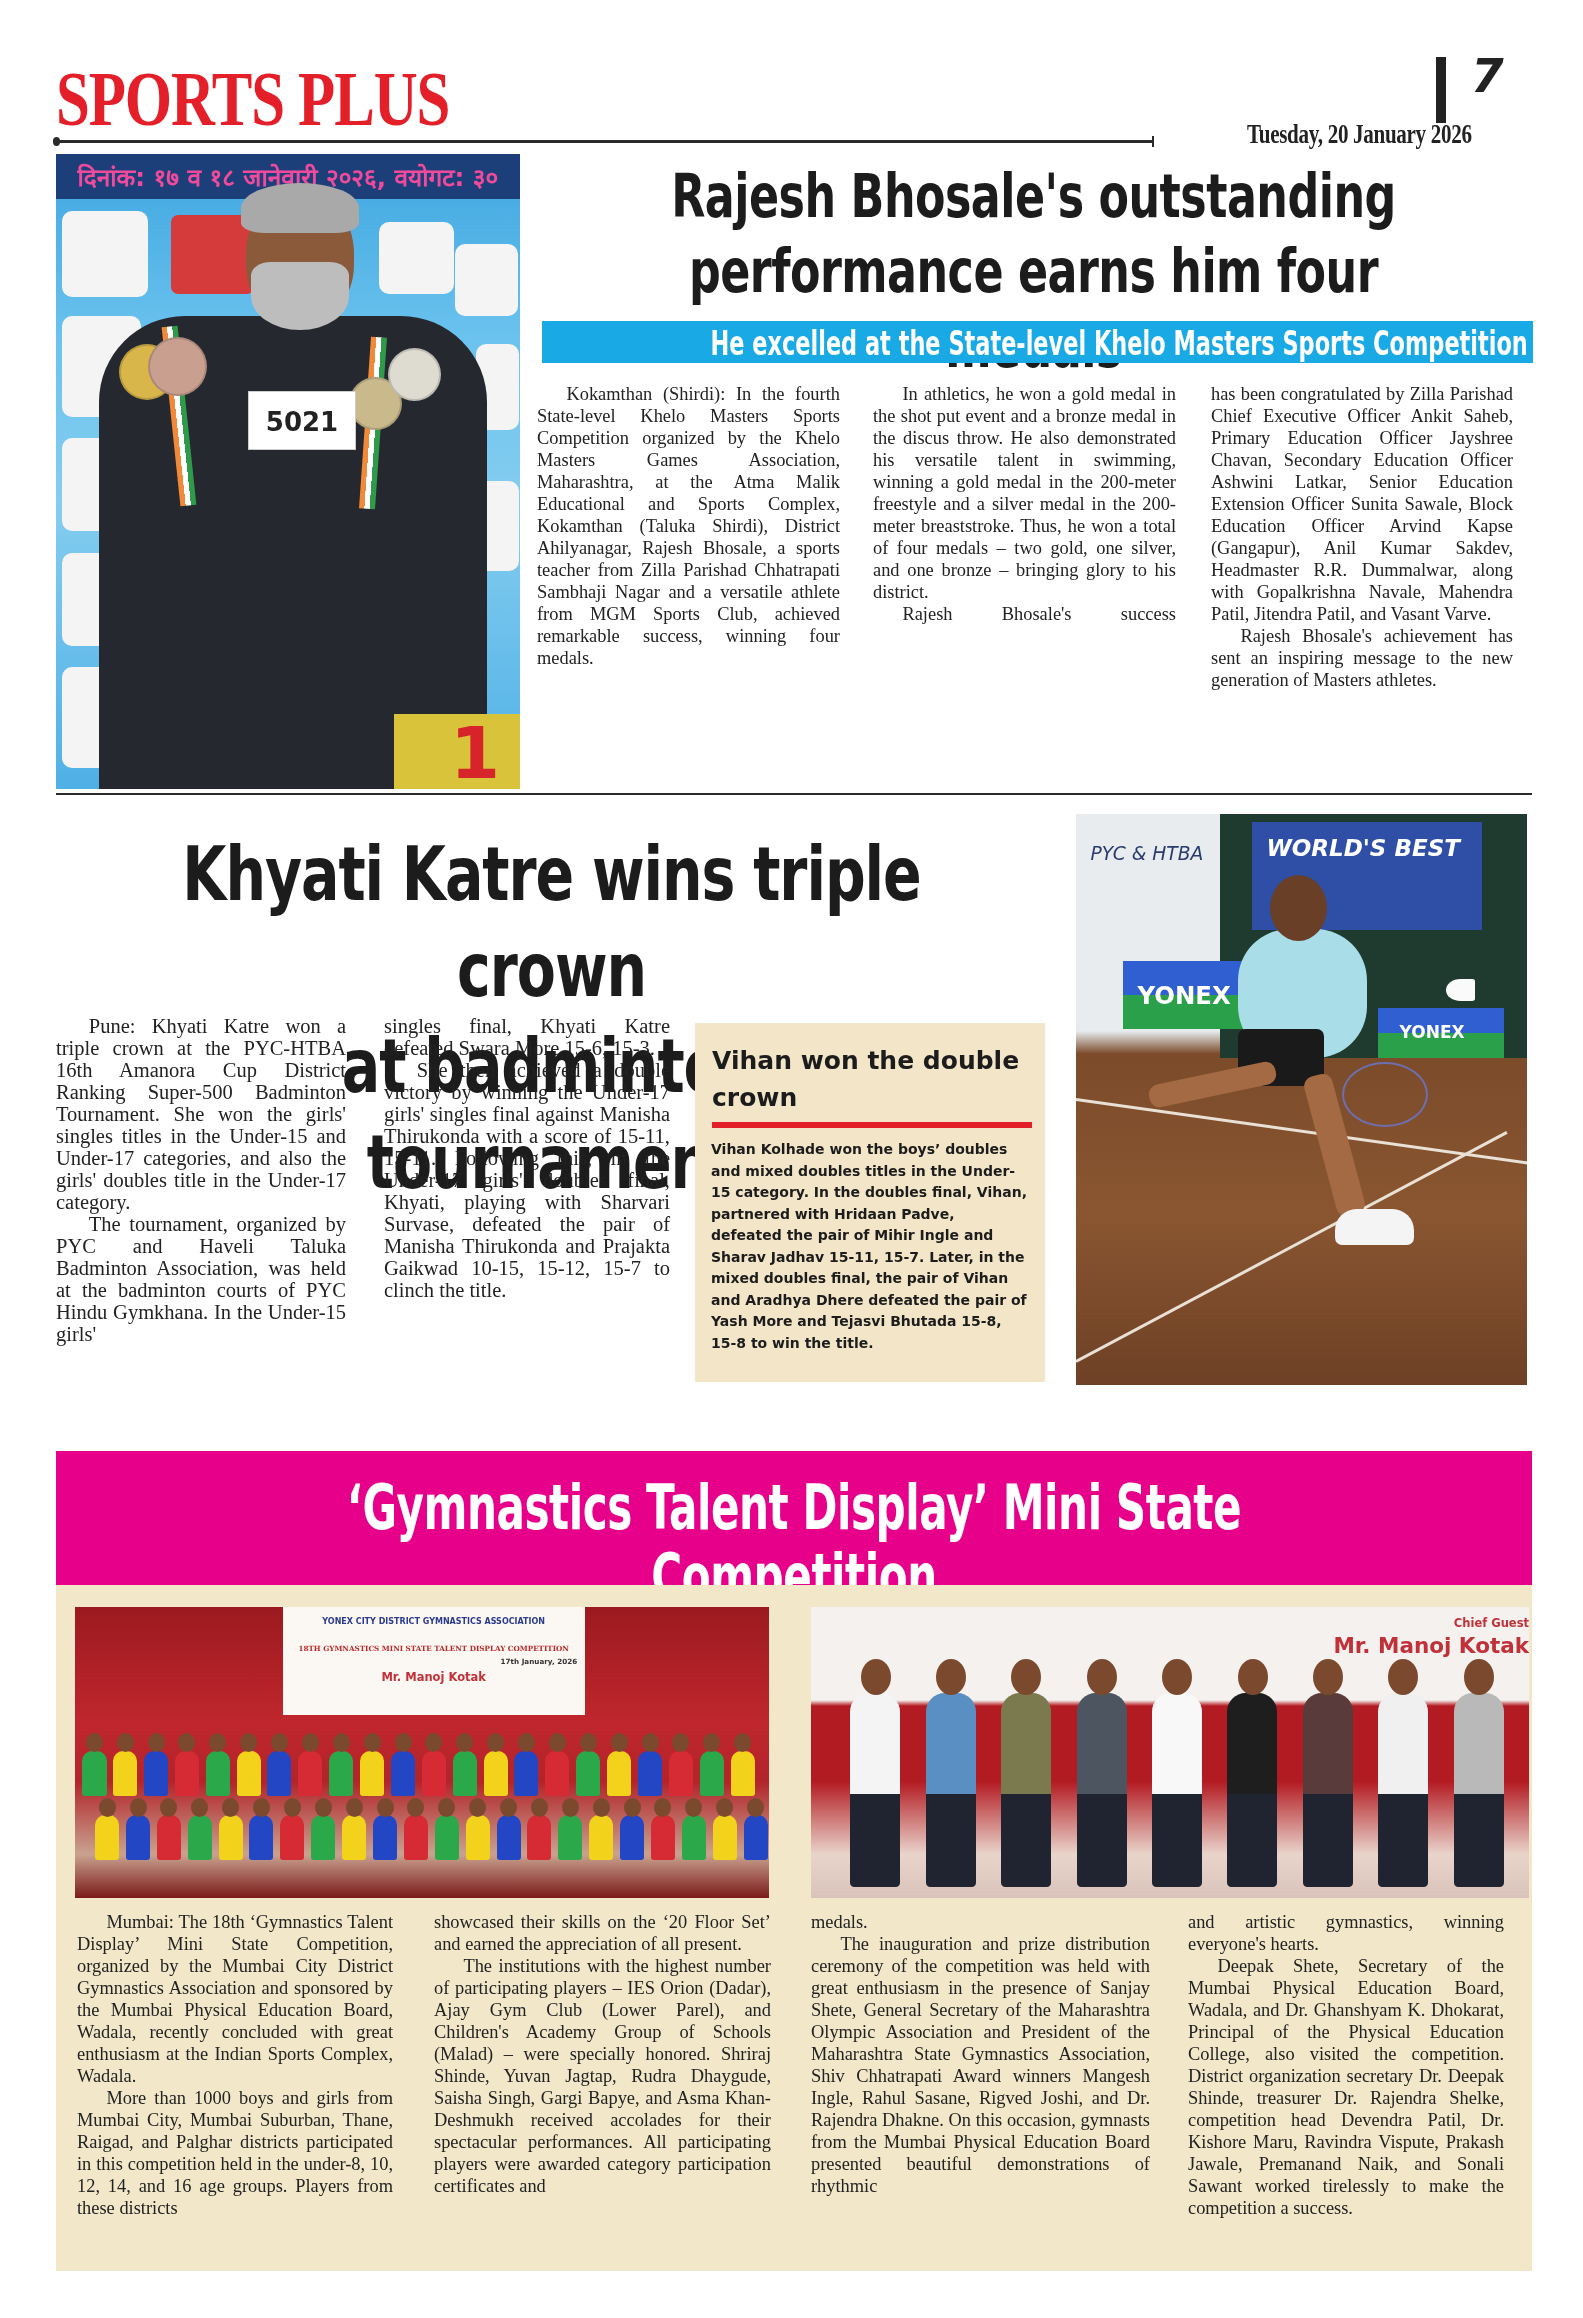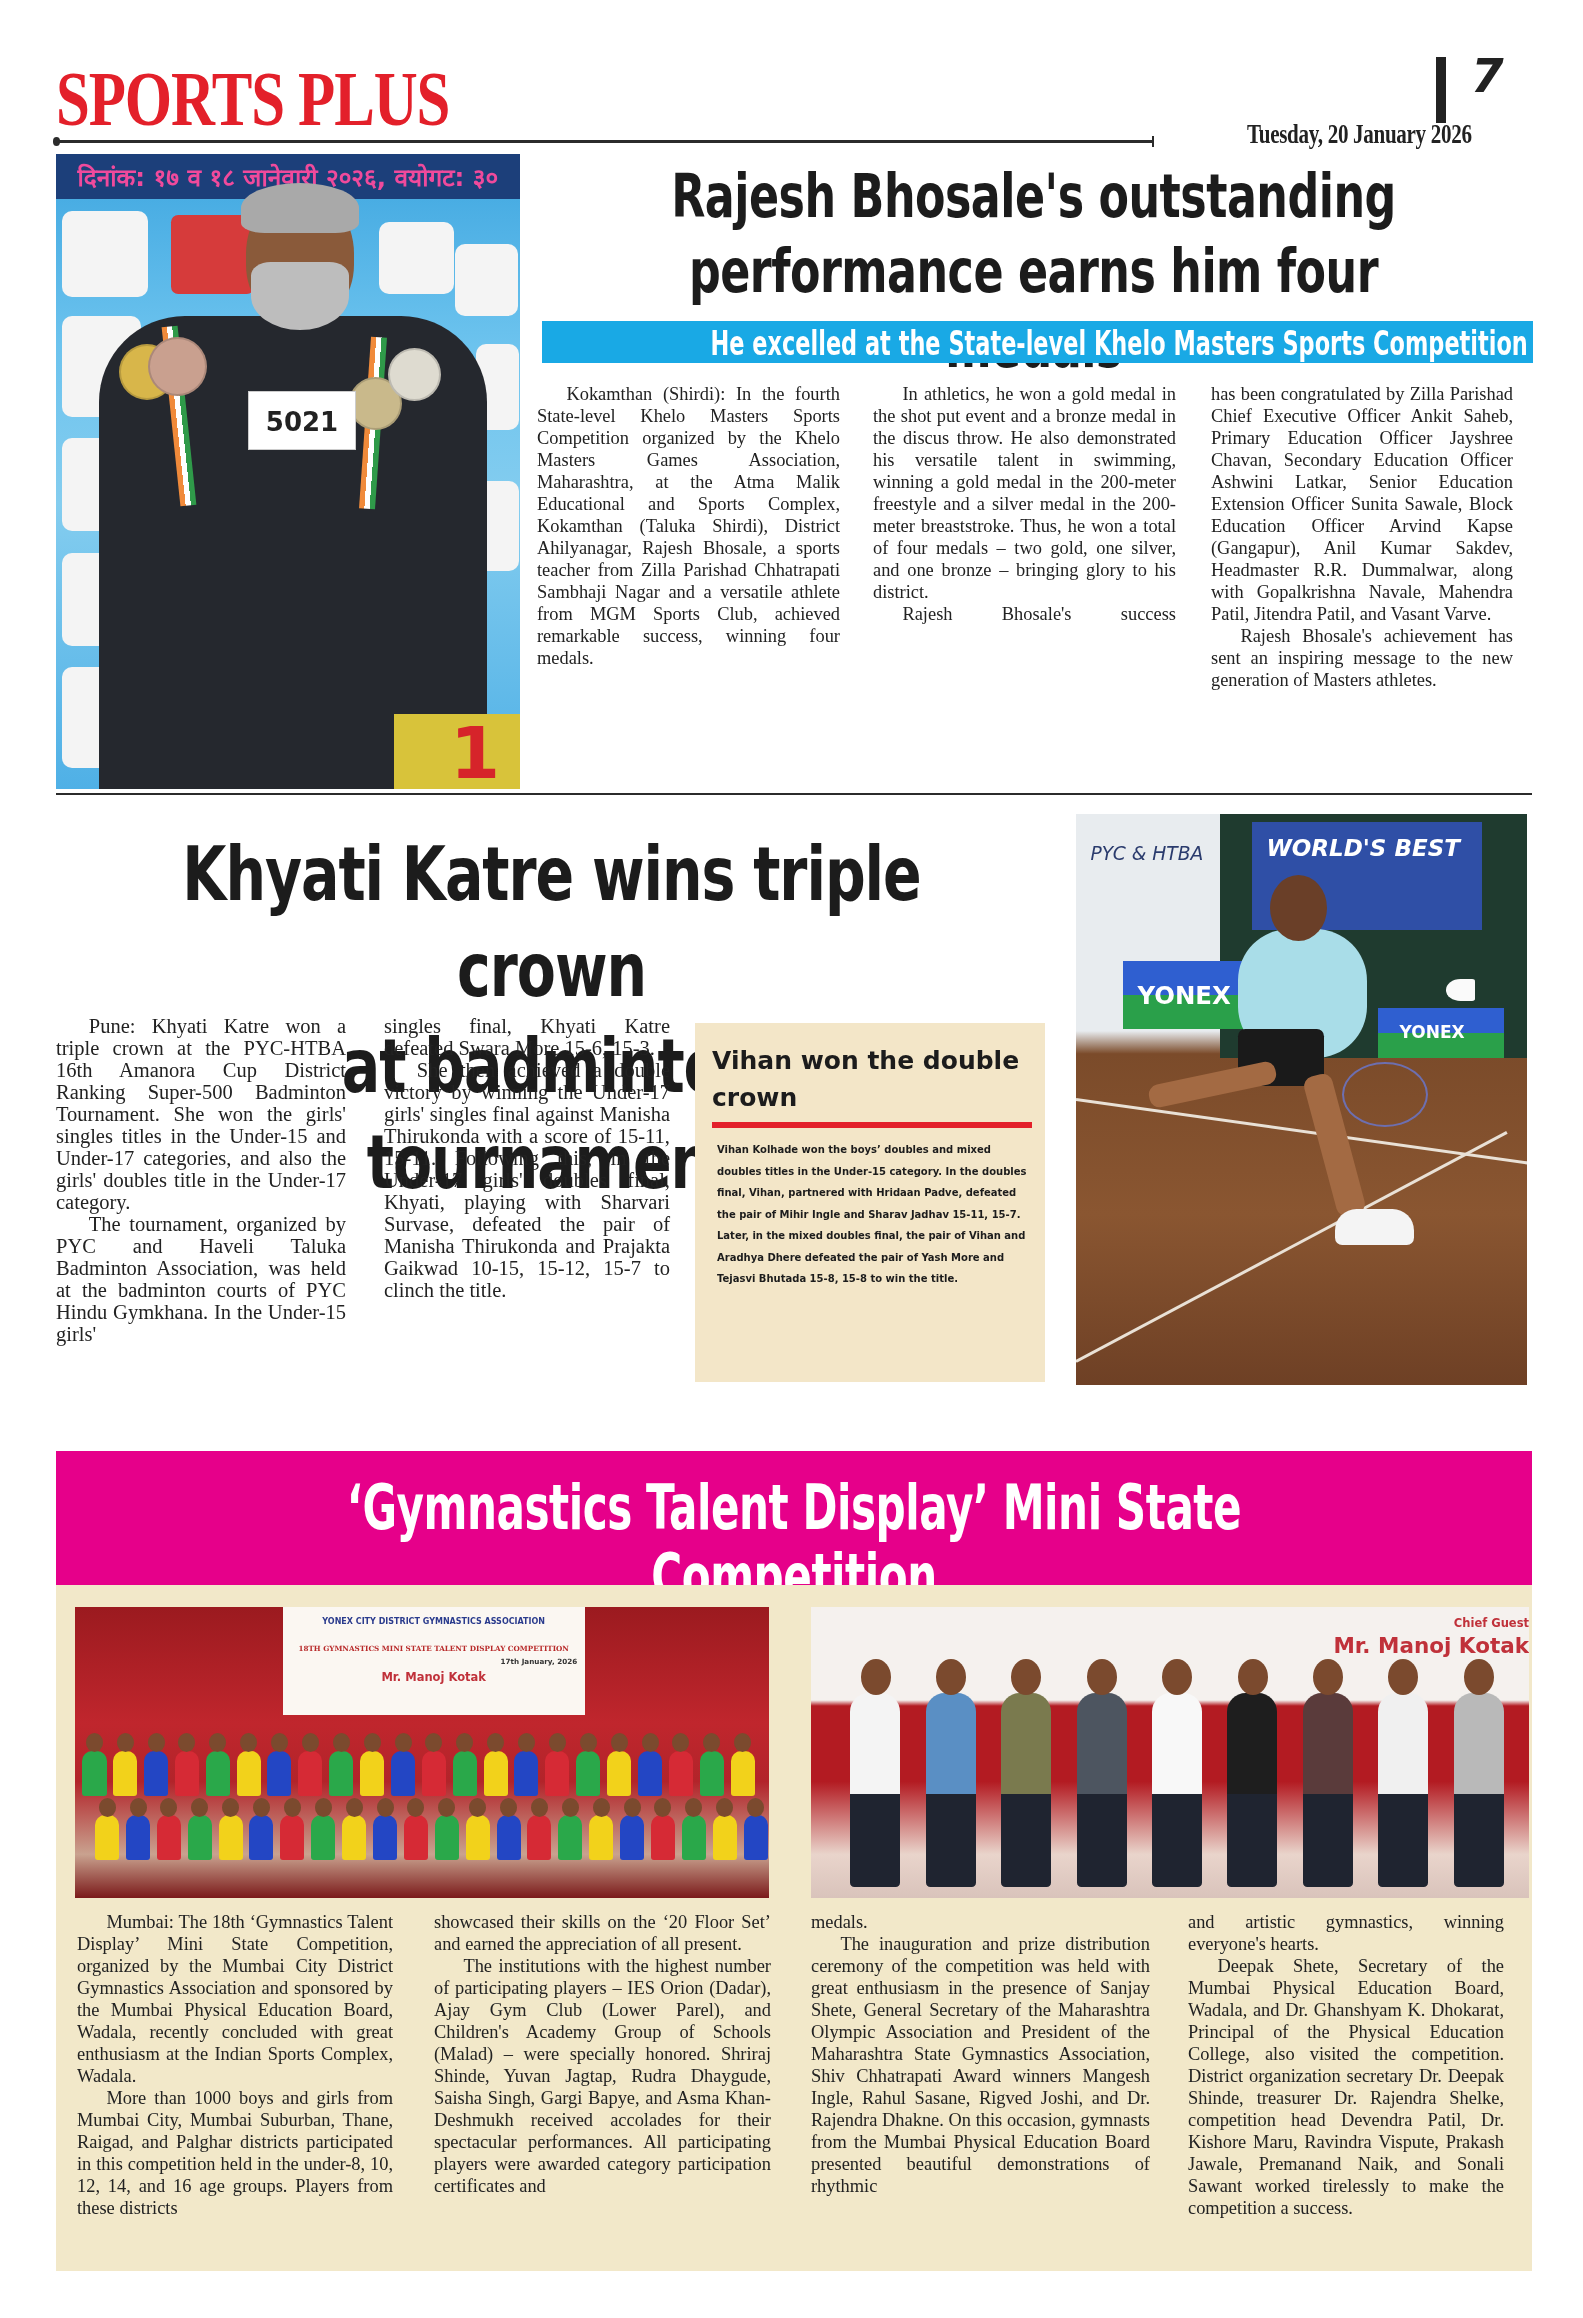--- a/index.html
+++ b/index.html
@@ -59,21 +59,21 @@
 
   
   .headline2 { left: 56px; top: 826px; width: 991px; text-align: center;
     font-family: "DejaVu Sans", sans-serif; font-weight: bold; font-size: 75px; line-height: 96px; color: #1c1c1c;
     transform: scaleX(0.76); transform-origin: center top; letter-spacing: -1.4px; }
   .s2c1 { left: 56px; top: 1015px; width: 290px; font-size: 20.5px; line-height: 22px; }
   .s2c2 { left: 384px; top: 1015px; width: 286px; font-size: 20.5px; line-height: 22px; }
   .sidebar-box { left: 695px; top: 1023px; width: 350px; height: 359px; background: #f3e6c8; }
   .sidebar-title { position: absolute; left: 17px; top: 18.7px; width: 316px; font-family: "DejaVu Sans", sans-serif; font-weight: bold; font-size: 25px; line-height: 37px; color: #1c1c1c; }
   .sidebar-rule { position: absolute; left: 17px; top: 99px; width: 320px; height: 5.7px; background: #e3202a; }
-  .sidebar-body { position: absolute; left: 22px; top: 116px; width: 316px; font-family: "DejaVu Sans", sans-serif; font-weight: bold; font-size: 10px; line-height: 21.5px; color: #1c1c1c; }
+  .sidebar-body { position: absolute; left: 16px; top: 116px; width: 316px; font-family: "DejaVu Sans", sans-serif; font-weight: bold; font-size: 14px; line-height: 21.5px; color: #1c1c1c; }
 
   .photo-badminton { left: 1076px; top: 814px; width: 451px; height: 571px;
     background: linear-gradient(180deg, #e8ecef 0%, #e8ecef 38%, #7b4b2a 42%, #8a5631 70%, #6e4025 100%); }
   .bd-wall { position: absolute; left: 144px; top: 0; width: 307px; height: 244px; background: #1f3b2f; }
   .bd-poster { position: absolute; left: 176px; top: 8px; width: 230px; height: 108px; background: #2f4fa6; }
   .bd-poster-text { position: absolute; left: 14.4px; top: 14.4px; font-family: "DejaVu Sans", sans-serif; font-style: italic; font-weight: bold; font-size: 23px; color: #fff; line-height: 24.4px; }
   .bd-yonex { position: absolute; background: linear-gradient(180deg, #2f5fd0 0 50%, #2aa04a 50%); }
   .bd-yonex-text { position: absolute; font-family: "DejaVu Sans", sans-serif; font-weight: bold; color: #fff; }
   .bd-player-body { position: absolute; left: 162px; top: 115px; width: 129px; height: 129px; border-radius: 40%; background: #a9dde8; }
   .bd-player-head { position: absolute; left: 194px; top: 61px; width: 57px; height: 66px; border-radius: 50%; background: #6a3f28; }

